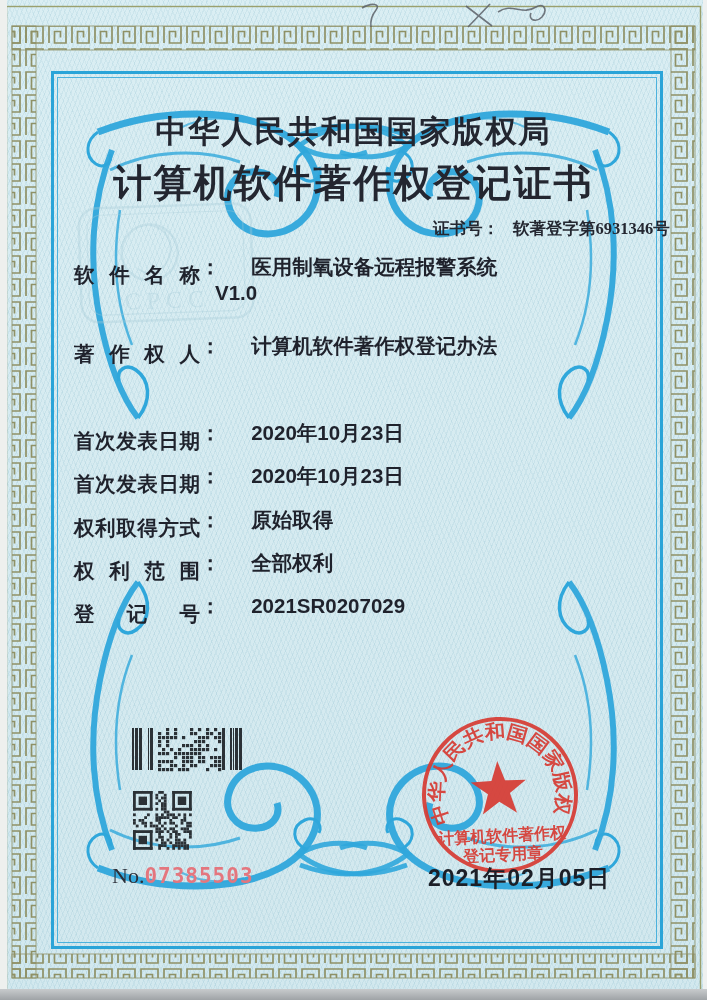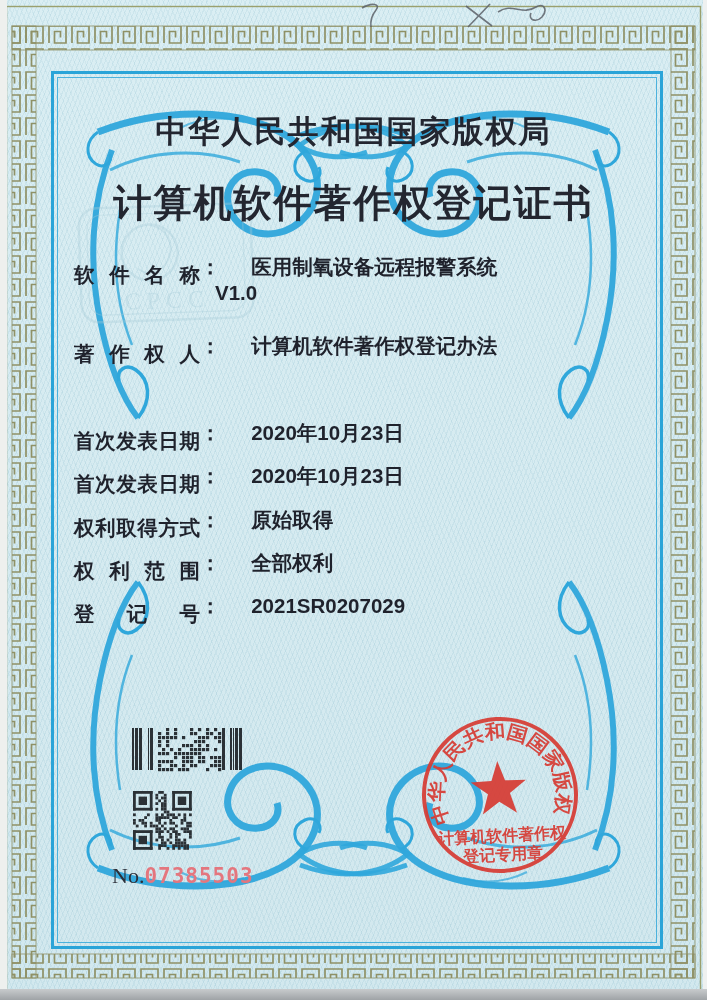--- a/index.html
+++ b/index.html
@@ -11,21 +11,21 @@
       repeating-linear-gradient(68deg, rgba(106,168,190,0.10) 0 1px, rgba(255,255,255,0) 1px 5px),
       linear-gradient(#daeef3,#d2e8ee);
   }
   .abs{position:absolute;}
   
   .authority{left:0;right:0;top:111px;text-align:center;
     font-family:"Liberation Serif","DejaVu Serif",serif;font-weight:700;
     font-size:31px;letter-spacing:2px;color:#232630;}
   .cert-title{left:0;right:0;top:158px;text-align:center;
     font-family:"Liberation Serif","DejaVu Serif",serif;font-weight:700;
-    font-size:38px;letter-spacing:2px;color:#232630;margin-top:20px;}
+    font-size:38px;letter-spacing:2px;color:#232630;}
   .certno{left:433px;top:218px;font-size:16.5px;font-weight:700;color:#242731;
     font-family:"Liberation Serif","DejaVu Serif",serif;}
   .certno .gap{display:inline-block;width:14px;}
   .frow{left:74px;font-size:20.5px;font-weight:700;color:#1f222c;white-space:nowrap;}
   .flabel{display:inline-block;width:126px;text-align:justify;text-align-last:justify;
     font-family:"Liberation Serif","DejaVu Serif",serif;vertical-align:top;margin-top:8px;}
   .fcolon{display:inline-block;font-family:"Liberation Serif","DejaVu Serif",serif;}
   .fvalue{display:inline-block;margin-left:25px;font-family:"Liberation Sans","DejaVu Sans",sans-serif;}
   .r1{top:253px;} .r1b{left:215px;top:281px;font-size:20.5px;font-weight:700;color:#1f222c;}
   .r2{top:332px;} .r3{top:419px;} .r4{top:462px;} .r5{top:506px;} .r6{top:549px;} .r7{top:592px;}
@@ -356,20 +356,23 @@
       </text>
       <polygon points="499,761 492.2,780.6 471.4,781 488,793.6 481.9,813.5 499,801.6 516.1,813.5 510,793.6 526.6,781 505.8,780.6" fill="#d73b33"></polygon>
       <text x="500" y="841" text-anchor="middle" font-size="16" font-weight="bold" fill="#d73b33" font-family="Liberation Sans, DejaVu Sans, sans-serif">计算机软件著作权</text>
       <text x="500" y="860" text-anchor="middle" font-size="16" font-weight="bold" fill="#d73b33" font-family="Liberation Sans, DejaVu Sans, sans-serif">登记专用章</text>
     </g>
   </svg>
 
   <div class="abs authority" style="z-index:2">中华人民共和国国家版权局</div>
   <div class="abs cert-title" style="z-index:2">计算机软件著作权登记证书</div>
 
+  <div class="abs certno" style="z-index:2">
+    <span>证书号：</span><span class="gap"></span><span>软著登字第6931346号</span>
+  </div>
 
   <div class="abs frow r1" style="z-index:2">
     <span class="flabel">软件名称</span><span class="fcolon">：</span>
     <span class="fvalue">医用制氧设备远程报警系统</span>
   </div>
   <div class="abs r1b" style="z-index:2">V1.0</div>
 
   <div class="abs frow r2" style="z-index:2">
     <span class="flabel">著作权人</span><span class="fcolon">：</span>
     <span class="fvalue">计算机软件著作权登记办法</span>
@@ -398,17 +401,18 @@
   <div class="abs frow r7" style="z-index:2">
     <span class="flabel">登记号</span><span class="fcolon">：</span>
     <span class="fvalue">2021SR0207029</span>
   </div>
 
 
   <div class="abs serial" style="z-index:2">
     <span>No.</span><span class="num">07385503</span>
   </div>
 
+  <div class="abs issue-date" style="z-index:2">2021年02月05日</div>
 
   <div class="abs edge-left"></div>
   <div class="abs edge-right"></div>
   <div class="abs edge-bottom"></div>
 </div>
 
 </body></html>

